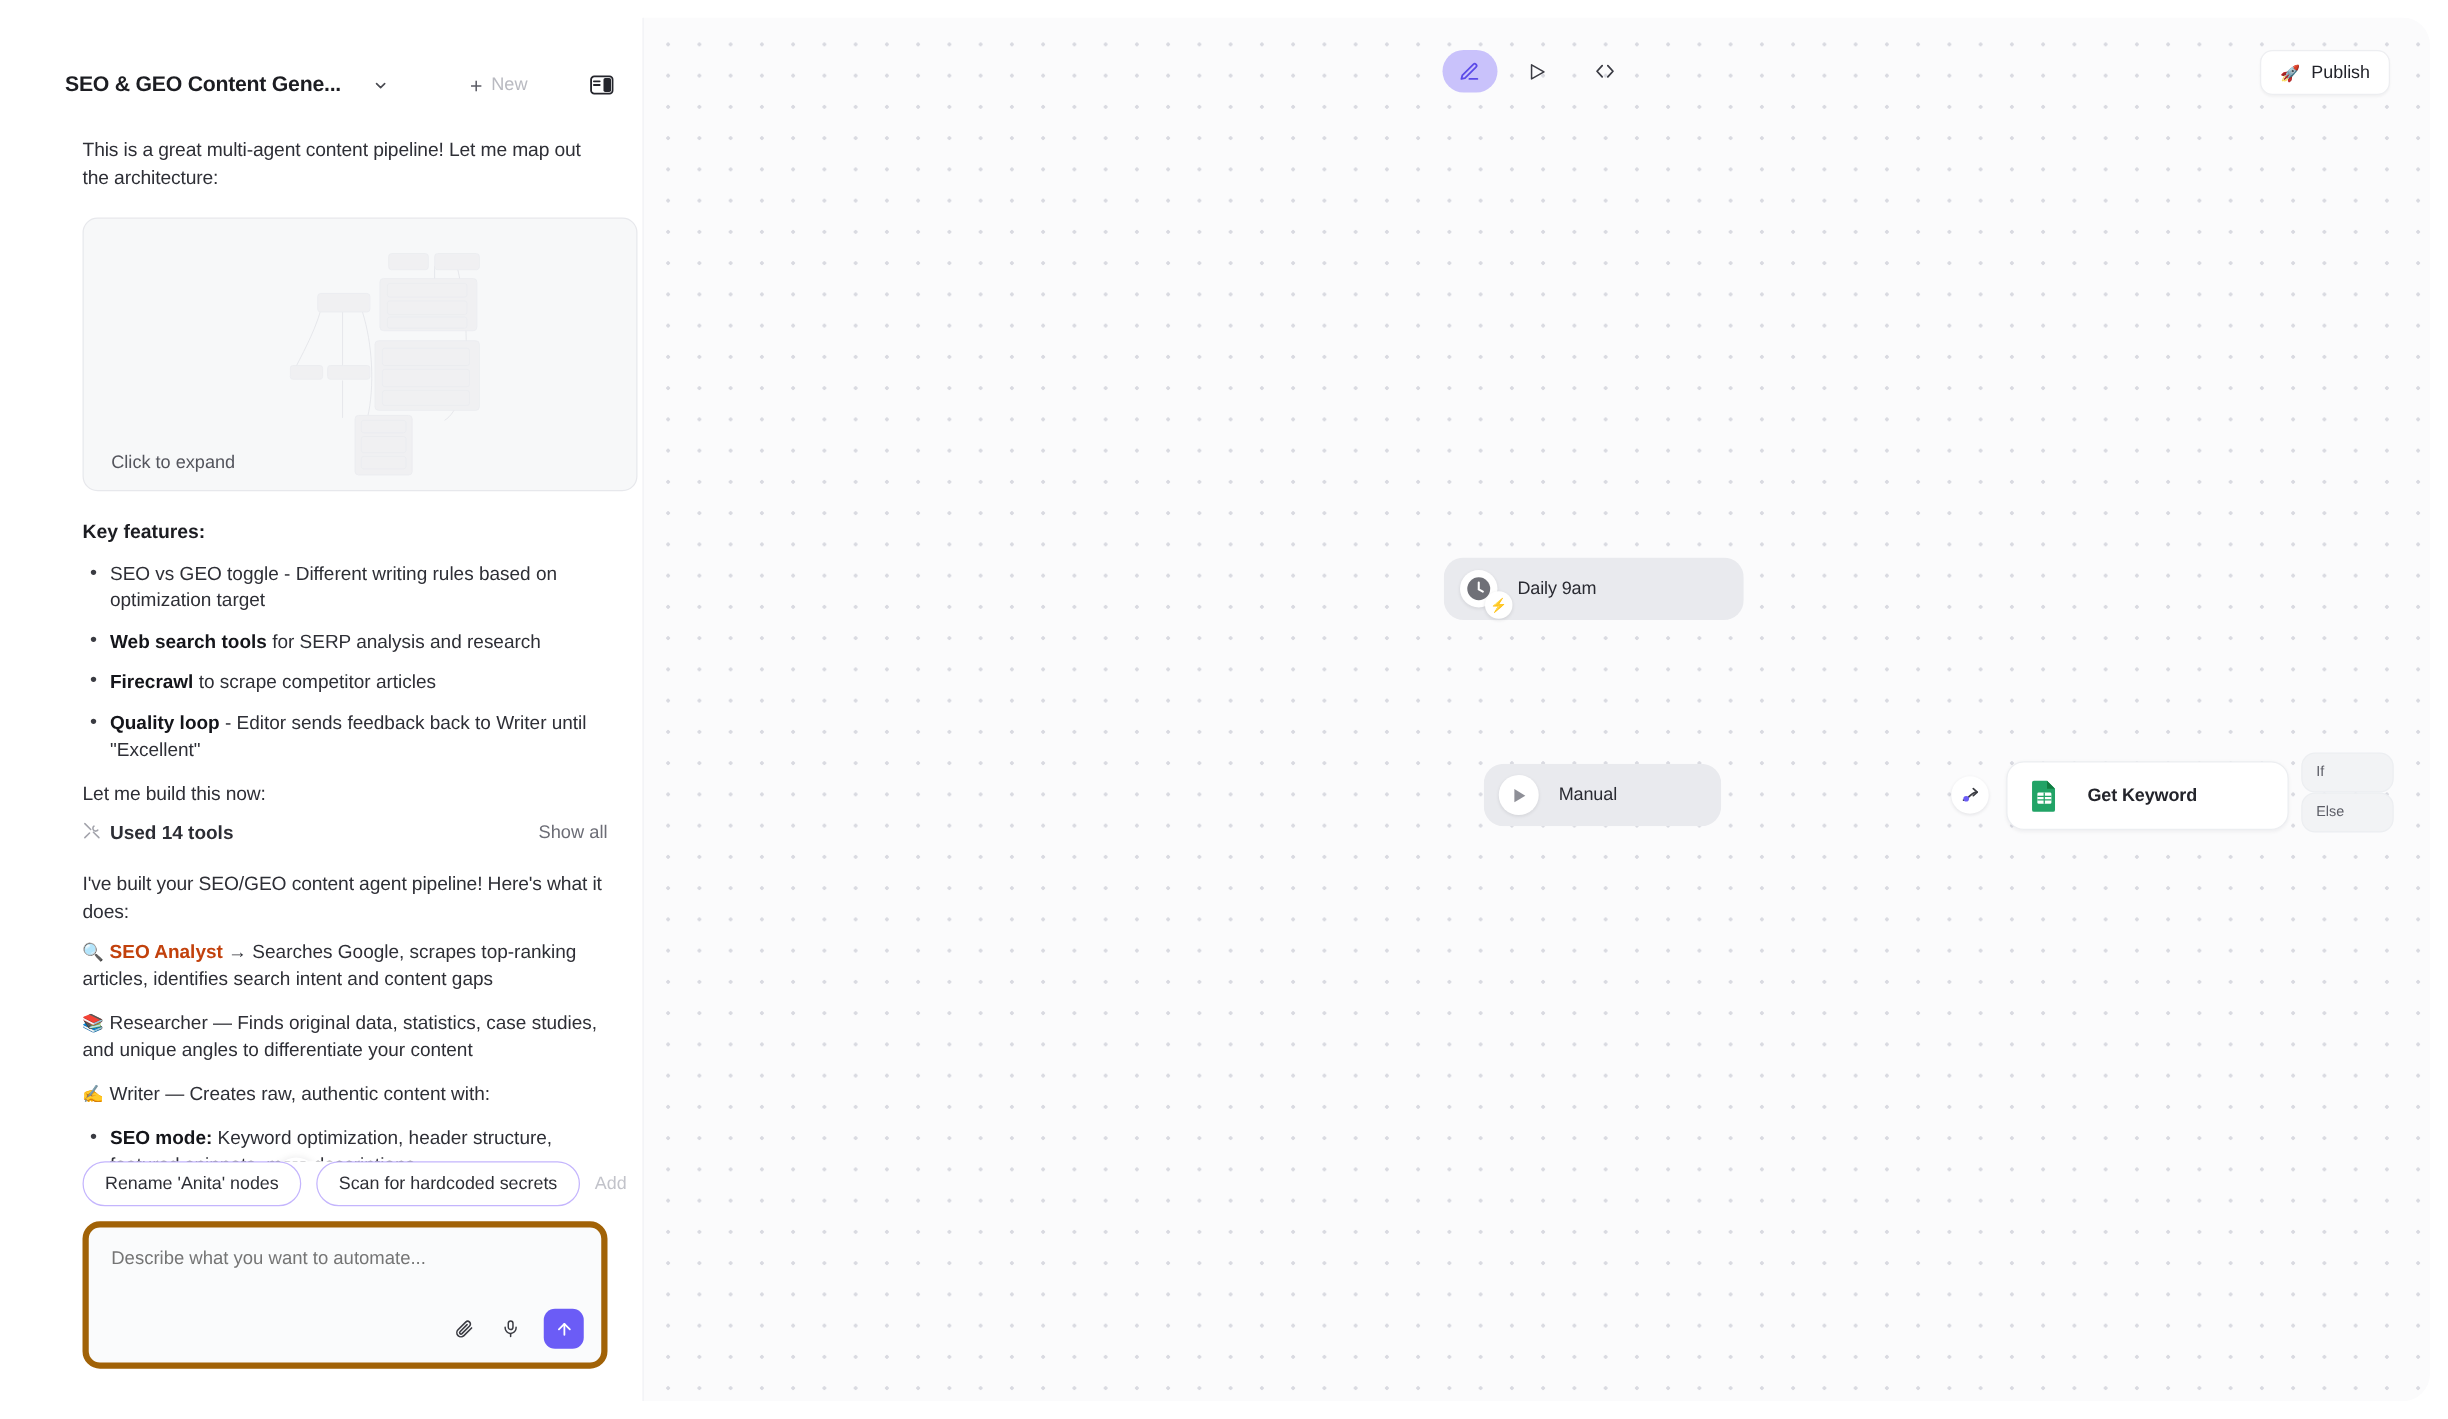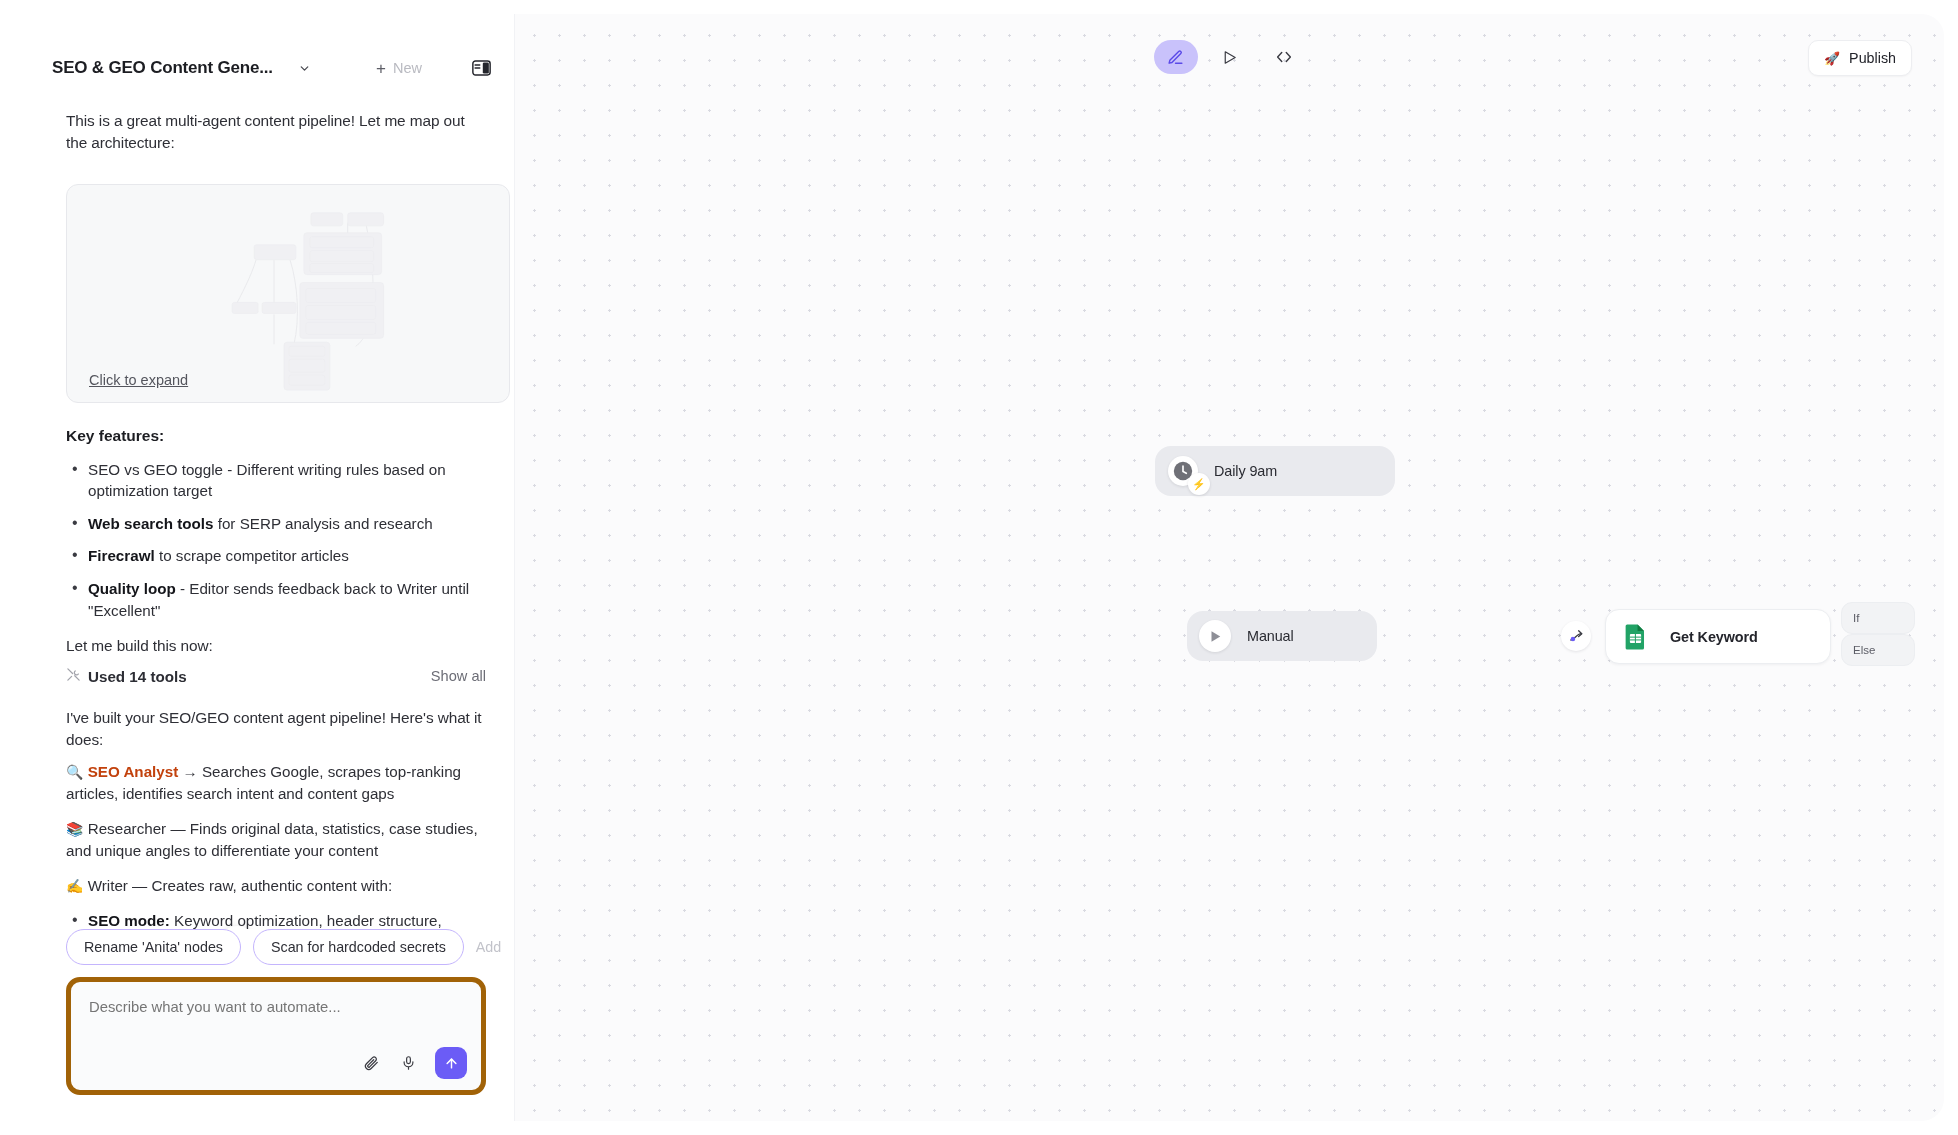--- a/index.html
+++ b/index.html
@@ -76,42 +76,41 @@
   .chat-body {
     flex: 1 1 auto;
     overflow: hidden;
     padding: 14px 28px 0 52px;
     position: relative;
   }
   .para {
     font-size: 15.4px;
     line-height: 1.42;
     color: #2e2f36;
-    margin-bottom: 30px;
+    margin-bottom: 20px;
     letter-spacing: -0.1px;
   }
   .para.sm { margin-bottom: 10px; }
 
   
   .thumb {
     position: relative;
     width: 444px; height: 219px;
     border: 1px solid #e7e8ec;
     border-radius: 12px;
     background: #f7f8f9;
     margin: 6px 0 24px 0;
     overflow: hidden;
     cursor: pointer;
   }
   .thumb-label {
     position: absolute;
     left: 22px; bottom: 14px;
     font-size: 14.5px;
     color: #54555d;
-    text-decoration: underline;
   }
   .thumb-svg { position: absolute; inset: 0; opacity: .6; }
 
   h4.kf {
     font-size: 15.5px; font-weight: bold; color: #1c1d22;
     margin-bottom: 14px;
   }
   ul.feat { list-style: none; margin: 0 0 14px 0; padding: 0; }
   ul.feat li {
     position: relative;

